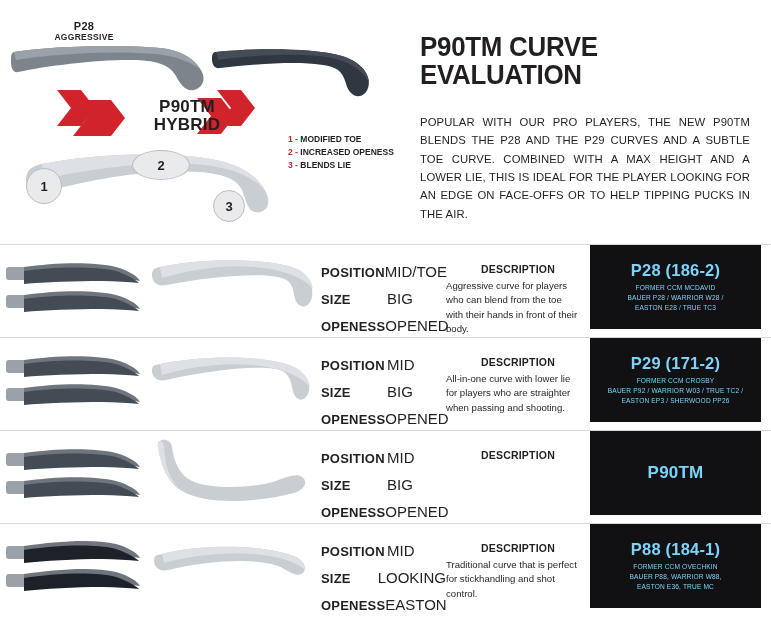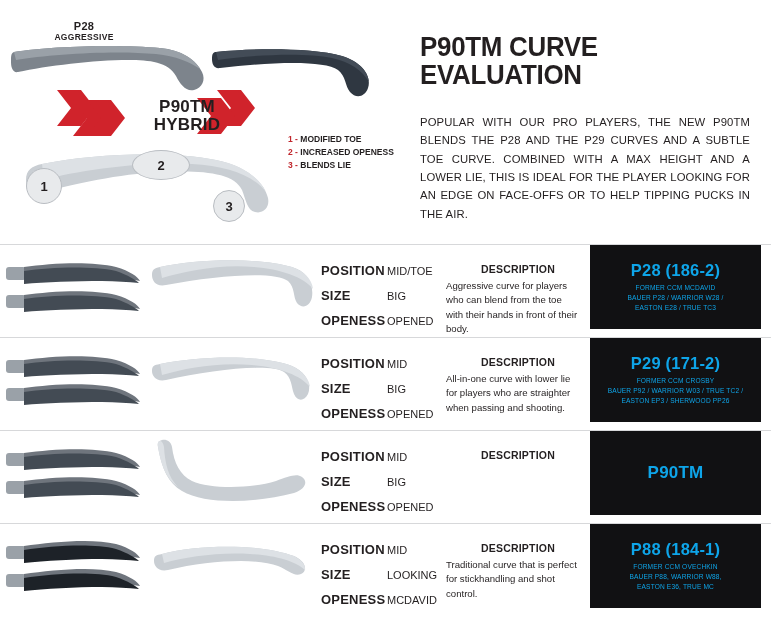--- a/index.html
+++ b/index.html
@@ -126,21 +126,21 @@
     display: flex;
     align-items: baseline;
     margin-bottom: 10px;
   }
   .spec-key {
     font-weight: bold;
     letter-spacing: .2px;
     font-size: 13px;
     width: 66px;
   }
-  .spec-val { font-size: 11px; }
+  .spec-val { font-size: 15px; }
 
   .cell-desc {
     width: 140px;
     padding-top: 18px;
     padding-right: 8px;
   }
   .desc-h {
     font-weight: bold;
     font-size: 10.5px;
     letter-spacing: .2px;
@@ -149,21 +149,21 @@
   }
   .desc-b {
     font-size: 9.6px;
     line-height: 1.5;
   }
 
   .cell-black {
     flex: 1;
     margin: 0 10px 8px 4px;
     background: #111113;
-    color: #0ea5e9;
+    color: #7dd3fc;
     display: flex;
     flex-direction: column;
     align-items: center;
     justify-content: center;
     text-align: center;
     padding: 2px 6px;
   }
   .black-title {
     font-size: 16.5px;
     font-weight: bold;
@@ -423,21 +423,21 @@
       <div class="spec-line">
         <div class="spec-key">POSITION</div>
         <div class="spec-val">MID</div>
       </div>
       <div class="spec-line">
         <div class="spec-key">SIZE</div>
         <div class="spec-val">LOOKING</div>
       </div>
       <div class="spec-line">
         <div class="spec-key">OPENESS</div>
-        <div class="spec-val">MCDAVID</div>
+        <div class="spec-val">EASTON</div>
       </div>
     </div>
     <div class="cell-desc">
       <div class="desc-h">DESCRIPTION</div>
       <div class="desc-b">Traditional curve that is perfect for stickhandling and shot control.</div>
     </div>
     <div class="cell-black">
       <div class="black-title">P88 (184-1)</div>
       <div class="black-sub">
         <span>FORMER CCM OVECHKIN</span>

